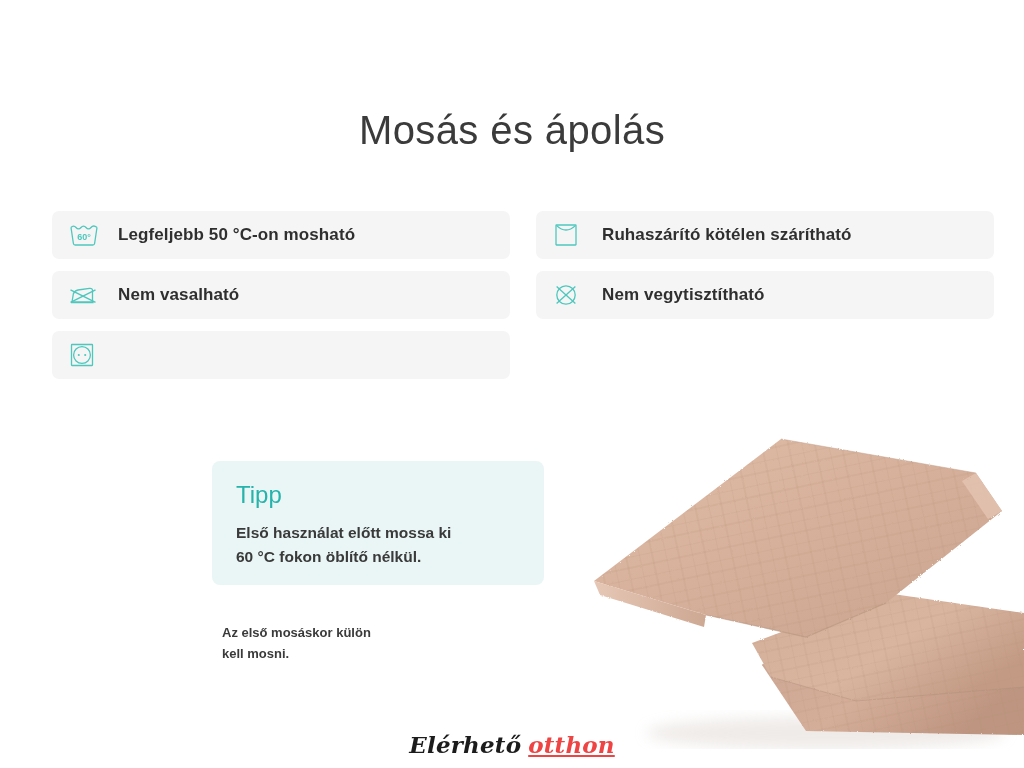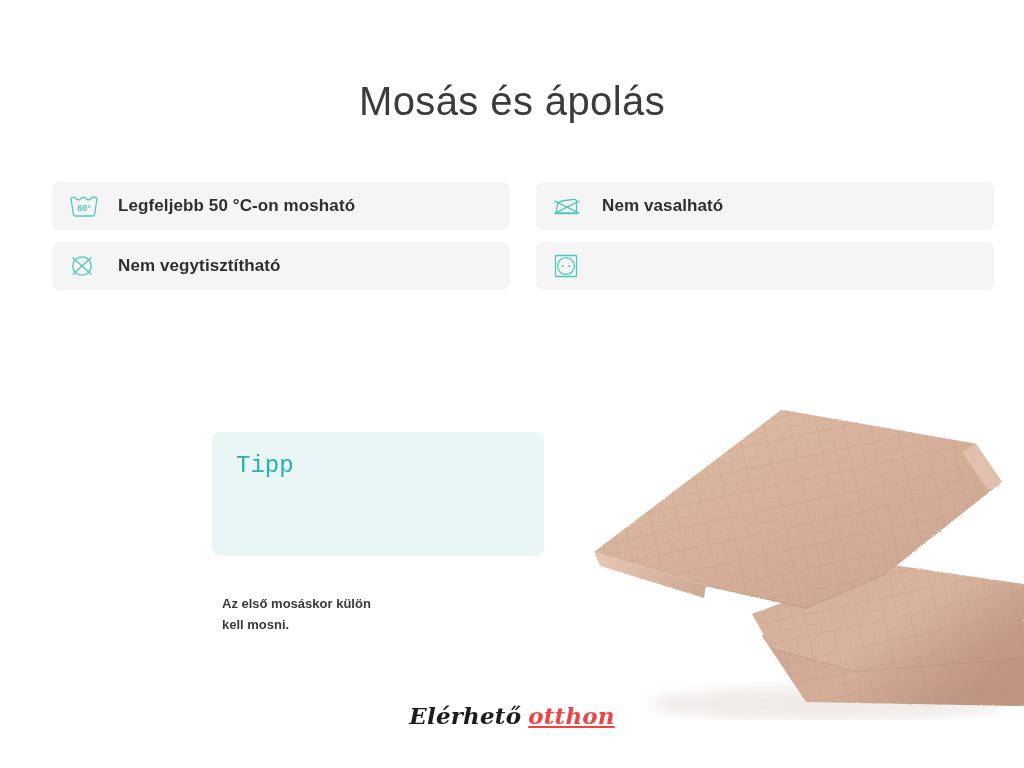--- a/index.html
+++ b/index.html
@@ -13,20 +13,21 @@
     position: relative;
     overflow: hidden;
     font-family: "Liberation Sans", sans-serif;
     color: #333333;
   }
 
   .page {
     position: absolute;
     inset: 0;
     background: #ffffff;
+    margin-top: 29px;
   }
 
   
   .page-title {
     position: absolute;
     top: 50px;
     left: 0;
     width: 1024px;
     text-align: center;
     font-size: 40px;
@@ -78,21 +79,20 @@
   .tip-box {
     position: absolute;
     left: 212px;
     top: 432px;
     width: 332px;
     height: 124px;
     background: #eaf6f5;
     border-radius: 8px;
     box-sizing: border-box;
     padding: 22px 24px 0 24px;
-    font-family: Liberation Mono, monospace;
   }
   .tip-title {
     font-size: 24px;
     font-weight: 400;
     color: #26b3ab;
     line-height: 1;
     margin-bottom: 14px;
   }
   .tip-text {
     font-size: 15.5px;
@@ -155,20 +155,29 @@
       <span class="care-icon">
         <svg width="32" height="28" viewBox="0 0 32 28" fill="none" stroke="#4ec7bd" stroke-width="1.3">
           <path d="M3 6.5 L5.4 22.5 Q5.6 24 7.2 24 L24.8 24 Q26.4 24 26.6 22.5 L29 6.5"></path>
           <path d="M3 6.5 Q5.5 3.6 8 6.5 T13 6.5 T18 6.5 T23 6.5 T29 6.5" fill="none"></path>
           <text x="16" y="19" font-family="Liberation Sans, sans-serif" font-size="9" font-weight="700" fill="#4ec7bd" stroke="none" text-anchor="middle">60°</text>
         </svg>
       </span>
       <span class="care-label">Legfeljebb 50 °C-on mosható</span>
     </div>
 
+    <div class="care-card">
+      <span class="care-icon">
+        <svg width="28" height="28" viewBox="0 0 28 28" fill="none" stroke="#4ec7bd" stroke-width="1.3">
+          <rect x="4" y="4" width="20" height="20" rx="0.5"></rect>
+          <path d="M4.6 4.6 Q14 13.5 23.4 4.6" fill="none"></path>
+        </svg>
+      </span>
+      <span class="care-label">Ruhaszárító kötélen szárítható</span>
+    </div>
 
     <div class="care-card">
       <span class="care-icon">
         <svg width="32" height="26" viewBox="0 0 32 26" fill="none" stroke="#4ec7bd" stroke-width="1.3">
           <path d="M4 20 L24.5 20 L24.5 8.5 Q24.5 6 21.5 6.4 L10 8 Q7 8.4 5.4 11.6 L4 20 Z"></path>
           <line x1="3" y1="20.6" x2="25.6" y2="20.6"></line>
           <line x1="2.5" y1="7.8" x2="27.5" y2="20.4"></line>
           <line x1="27.5" y1="7.8" x2="2.5" y2="20.4"></line>
         </svg>
       </span>
@@ -195,20 +204,22 @@
           <circle cx="17.2" cy="14" r="1.05" fill="#4ec7bd" stroke="none"></circle>
         </svg>
       </span>
     </div>
 
 
   </div>
 
   <div class="tip-box">
     <div class="tip-title">Tipp</div>
+    <div class="tip-text">Első használat előtt mossa ki
+60 °C fokon öblítő nélkül.</div>
   </div>
 
   <div class="note-text">Az első mosáskor külön
 kell mosni.</div>
 
   <div class="product-photo">
     <svg viewBox="0 0 468 334" xmlns="http://www.w3.org/2000/svg" aria-hidden="true">
       <defs>
         <linearGradient id="towelTop" x1="0" y1="0" x2="1" y2="1">
           <stop offset="0%" stop-color="#e0bda8"></stop>

